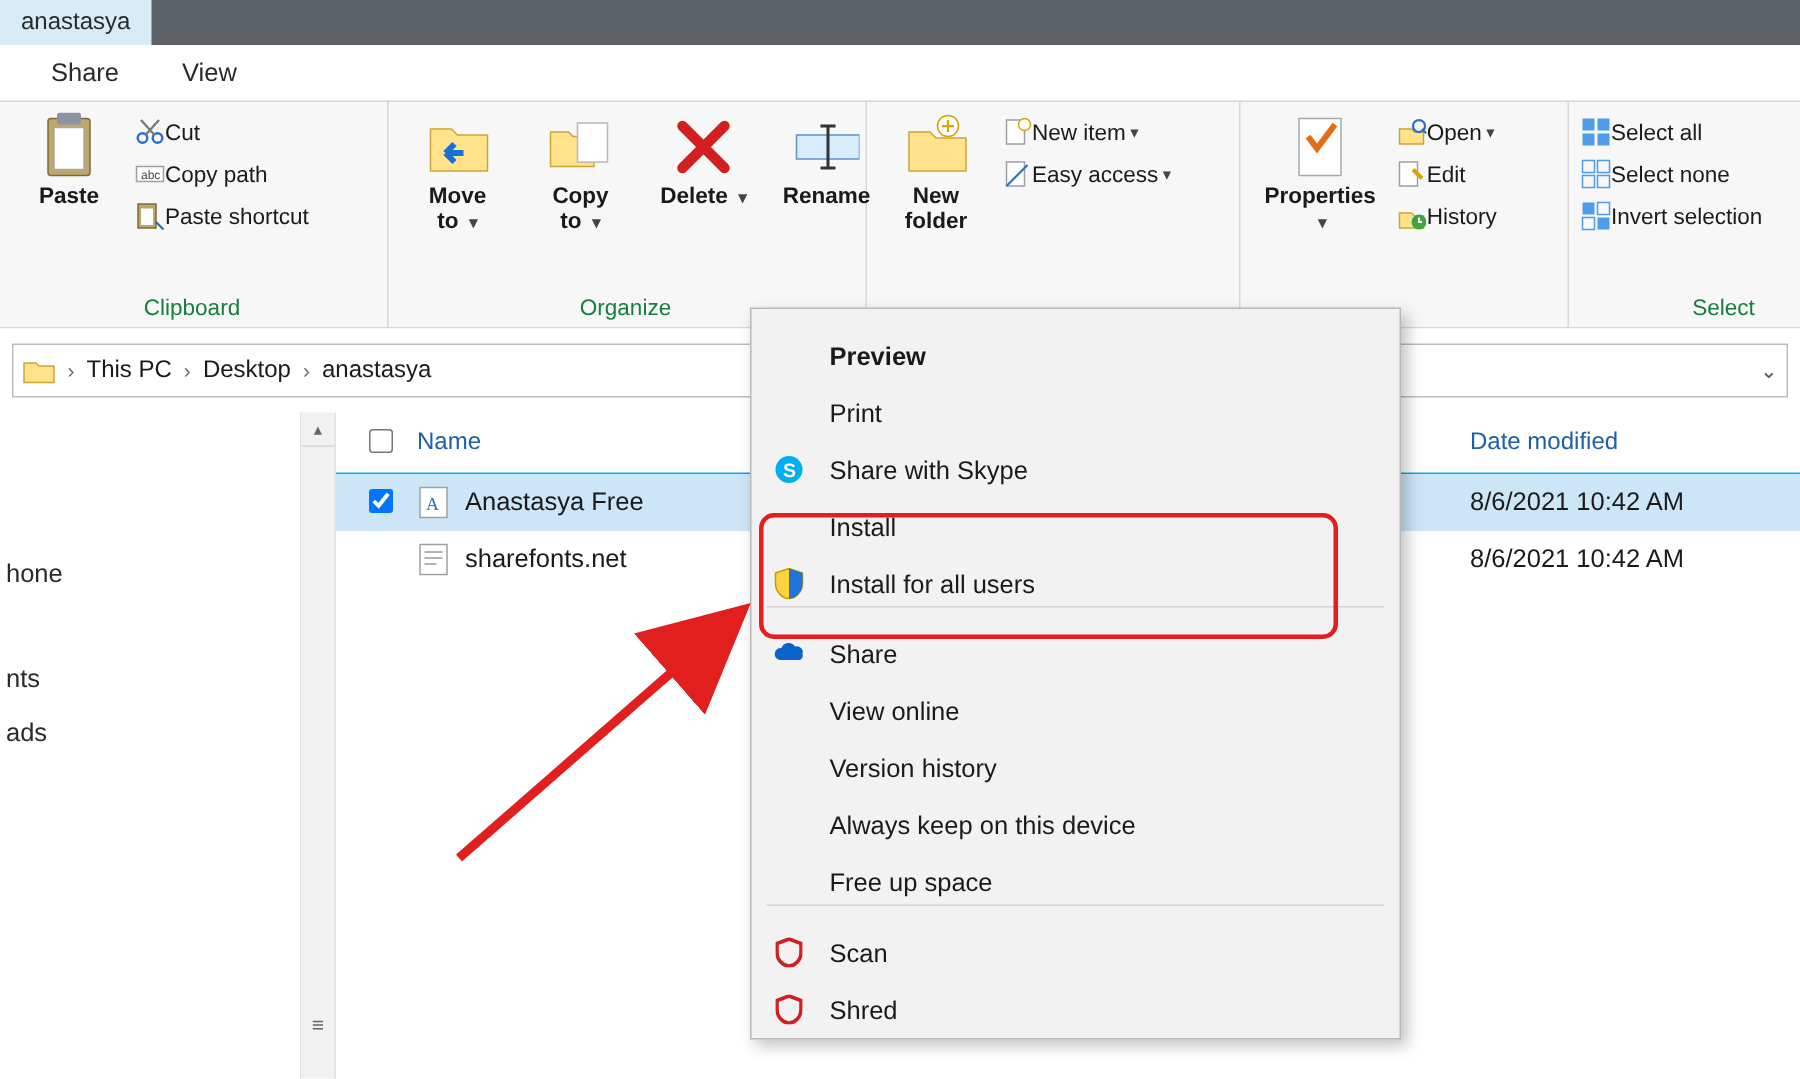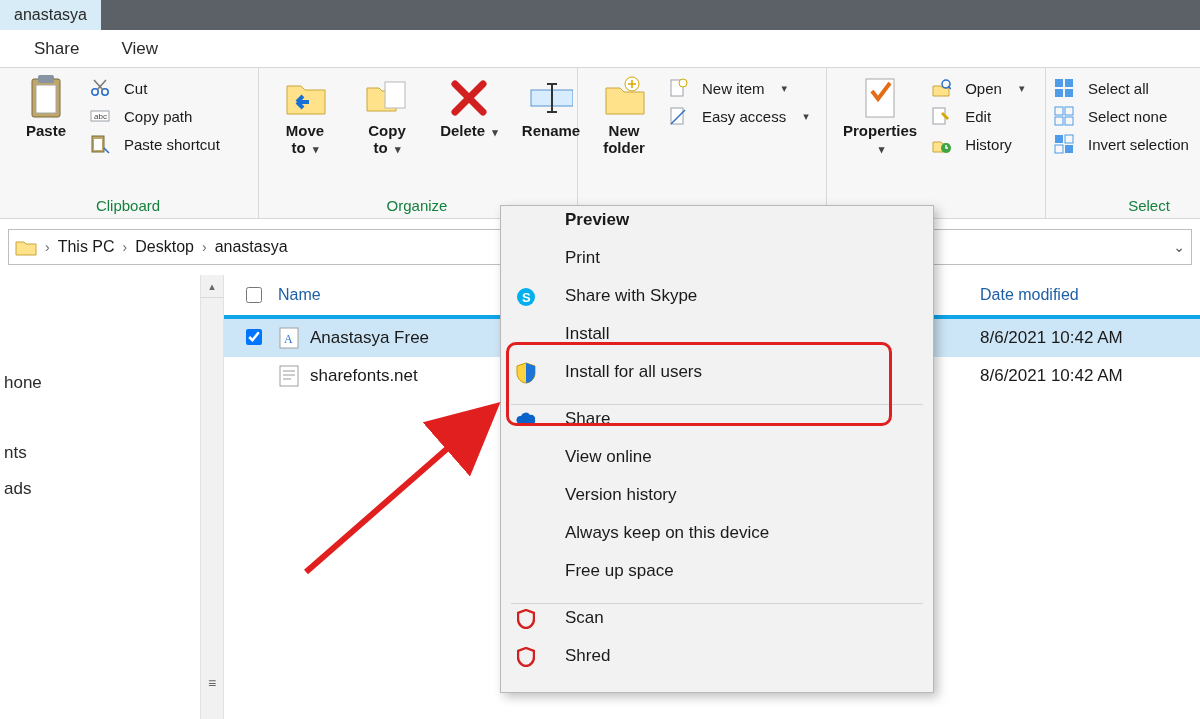--- a/index.html
+++ b/index.html
@@ -32,21 +32,21 @@
   }
   .rgroup .body {flex:1; display:flex; align-items:flex-start; gap:6px;}
   .rgroup .lbl {text-align:center; font-size:15px; color:#15803d; padding-bottom:2px;}
   .bigbtn {
     display:flex; flex-direction:column; align-items:center; justify-content:flex-start;
     padding:4px 8px 0 8px; gap:2px; min-width:60px;font-weight:bold;
   }
   .bigbtn .ic {width:44px; height:44px; display:flex; align-items:center; justify-content:center;}
   .bigbtn .txt {font-size:15px; text-align:center; line-height:1.15;}
   .vcol {display:flex; flex-direction:column; gap:8px; padding-top:6px;}
-  .srow {display:flex; align-items:center; gap:14px; font-size:15px; white-space:nowrap;}
+  .srow {display:flex; align-items:center; gap:0; font-size:15px; white-space:nowrap;}
   .srow .sic {width:20px; height:20px; display:flex; align-items:center; justify-content:center;}
   .dd {font-size:11px; color:#444; margin-left:3px;}
   
   .crumbbar {
     display:flex; align-items:center; height:44px; padding:6px 8px;
     background:#fff;
   }
   .crumb {
     flex:1; height:34px; border:1px solid #bdbdbd; display:flex; align-items:center;
     font-size:16px; padding:0 6px; gap:8px;
@@ -55,39 +55,39 @@
   .crumb .dd2{font-size:14px; color:#555; margin-left:auto;}
   
   .mainsplit {display:flex; height:calc(719px - 30px - 36px - 152px - 44px);}
   .nav {width:200px; border-right:1px solid #e1e1e1; padding-top:90px;}
   .nav .nitem{padding:8px 4px 8px 4px; font-size:17px; color:#2a2a2a;}
   .scrollcol {width:22px; background:#f1f1f1; display:flex; flex-direction:column; align-items:center;
               border-right:1px solid #e1e1e1;}
   .scrollcol .up{height:22px;width:100%;display:flex;align-items:center;justify-content:center;font-size:11px;color:#666;border-bottom:1px solid #d8d8d8;}
   .scrollcol .grip{margin-top:auto; margin-bottom:40px; width:18px; height:18px; display:flex; align-items:center; justify-content:center; color:#666; font-size:14px;}
   .files {flex:1; position:relative;}
-  .fhead {display:flex; align-items:center; height:40px; border-bottom:4px solid #0ea5e9;
+  .fhead {display:flex; align-items:center; height:40px; border-bottom:1px solid #0ea5e9;
           font-size:16px; color:#1e5fa5; padding-left:18px;}
   .fhead .cbox{width:18px; margin-right:18px;}
   .fhead .namecol{flex:1;}
   .fhead .datecol{width:220px;}
   .frow {display:flex; align-items:center; height:38px; padding-left:18px; font-size:17px;}
   .frow.sel{background:#cde6f7;}
   .frow .cbox{width:18px; margin-right:18px;}
   .frow .ficon{width:22px; height:22px; margin-right:10px; display:flex; align-items:center; justify-content:center;}
   .frow .fname{flex:1;}
   .frow .fdate{width:220px; font-size:17px;}
   input[type=checkbox]{width:16px;height:16px;}
   
   .ctx {
     position:absolute; left:500px; top:205px; width:432px;
     background:#f2f2f2; border:1px solid #b8b8b8; box-shadow:4px 4px 10px rgba(0,0,0,.25);
     padding:4px 0 8px 0; z-index:50;
   }
-  .ctx .mi {display:flex; align-items:flex-start; height:38px; padding:0 16px 0 14px; gap:28px; font-size:17px;}
+  .ctx .mi {display:flex; align-items:flex-end; height:38px; padding:0 16px 0 14px; gap:16px; font-size:17px;}
   .ctx .mi .cicon{width:22px; height:22px; display:flex; align-items:center; justify-content:center;}
   .ctx .mi.bold{font-weight:600;}
   .ctx .div{height:1px; background:#d4d4d4; margin:4px 10px;}
   .highlight-box{
     position:absolute; left:506px; top:342px; width:380px; height:78px;
     border:3px solid #e21f1f; border-radius:10px; z-index:60; pointer-events:none;
   }
   
   .arrow-svg{position:absolute; left:296px; top:392px; z-index:70; pointer-events:none;}
   

